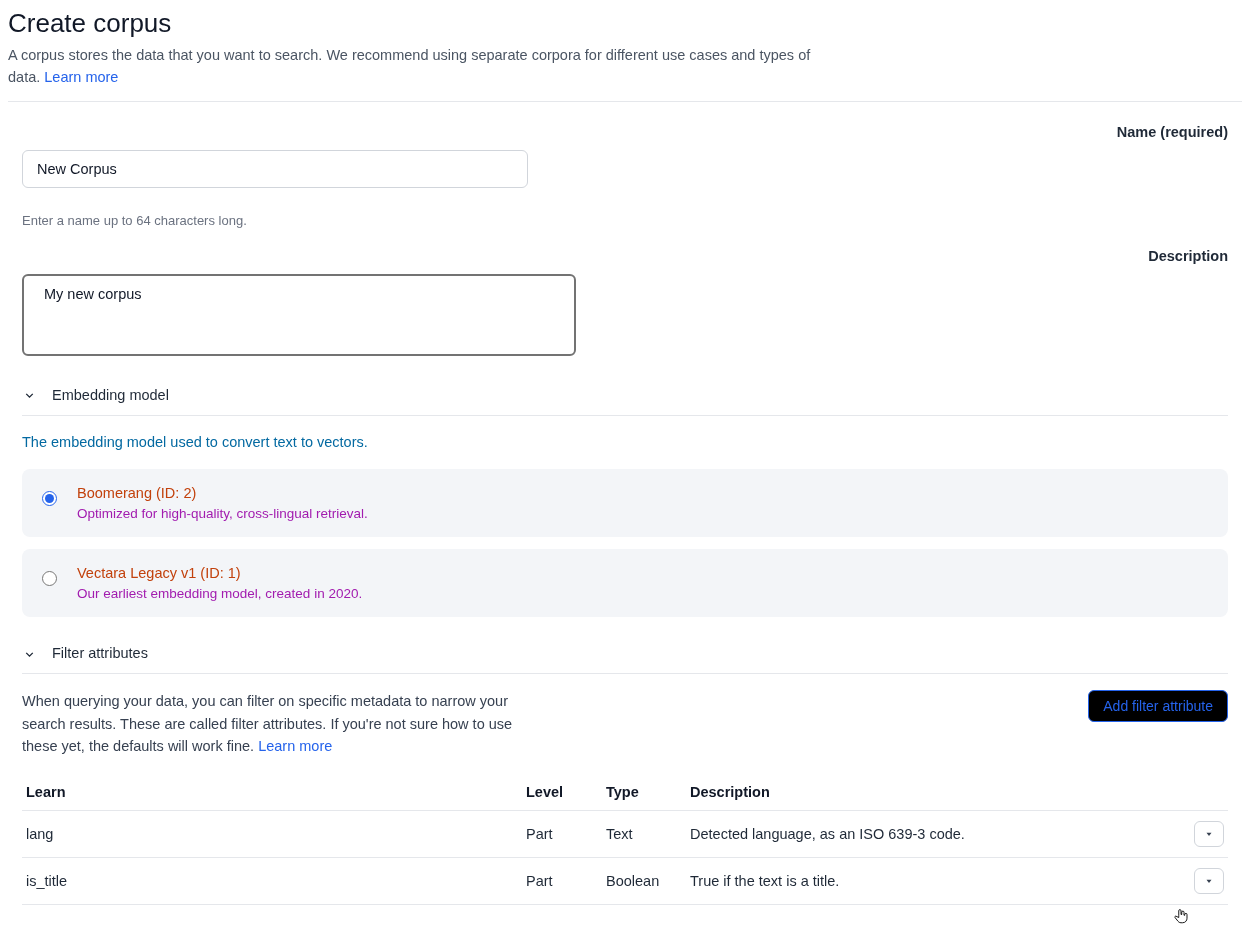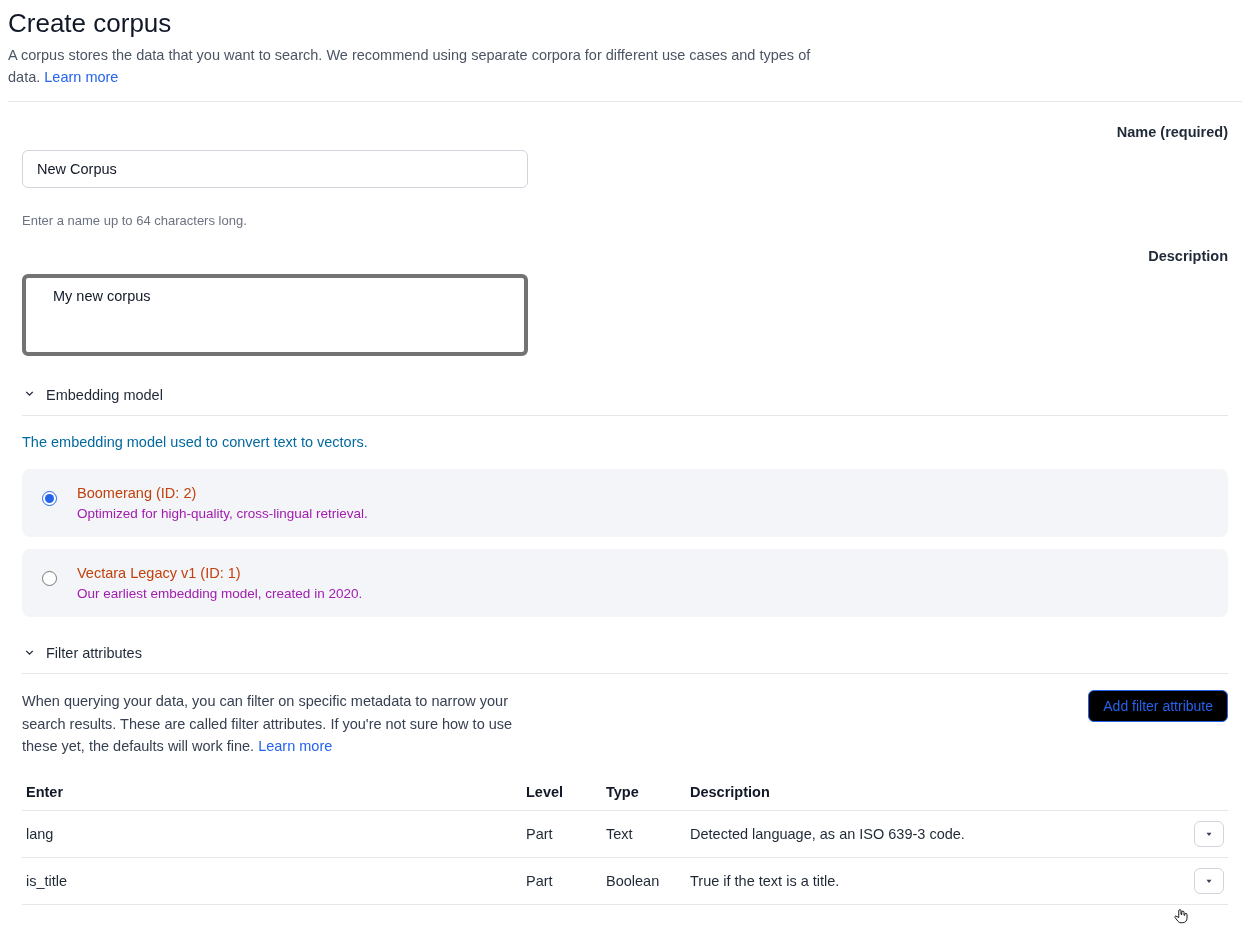--- a/index.html
+++ b/index.html
@@ -18,27 +18,27 @@
 
 .field-wrap { margin-bottom: 20px; padding: 0 14px; }
 .label { font-size: 14.5px; font-weight: 600; color: #1f2937; margin-bottom: 10px; display: block; text-align: right; }
 .text-input {
   width: 506px; height: 38px; padding: 8px 14px;
   border: 1px solid #d1d5db; border-radius: 6px;
   font-size: 14.5px; color: #111827; font-family: inherit;
 }
 .helper { font-size: 13px; color: #6b7280; margin-top: 25px; }
 .textarea {
-  width: 506px; height: 82px; padding: 10px 27px;
-  border: 4px solid #737373; border-radius: 6px; resize: none;
+  width: 554px; height: 82px; padding: 10px 20px;
+  border: 2px solid #737373; border-radius: 6px; resize: none;
   font-size: 14.5px; color: #111827; font-family: inherit;
 }
 
 .section { margin: 10px 14px 0; }
-.section-header { display: flex; align-items: flex-start; gap: 10px; padding: 8px 0; cursor: pointer; }
+.section-header { display: flex; align-items: flex-end; gap: 16px; padding: 8px 0; cursor: pointer; }
 .chevron { width: 14px; height: 14px; display: inline-flex; align-items: center; justify-content: center; }
 .section-title { font-size: 14.5px; font-weight: 500; color: #1f2937; }
 .section-divider { border: none; border-top: 1px solid #e5e7eb; margin-top: 4px; }
 .section-desc { font-size: 14.5px; color: #0369a1; margin: 16px 0; line-height: 1.5; }
 
 .radio-option {
   background: #f3f5f8; border-radius: 8px; padding: 16px 20px;
   display: flex; align-items: flex-start; gap: 20px; margin-bottom: 12px; cursor: pointer;
 }
 .radio-input { margin-top: 6px; width: 15px; height: 15px; accent-color: #2563eb; cursor: pointer; }
@@ -131,21 +131,21 @@
   <div class="filter-row">
     <p class="filter-desc">
       <span>When querying your data, you can filter on specific metadata to narrow your search results. These are called filter attributes. If you're not sure how to use these yet, the defaults will work fine. </span><a class="link">Learn more</a>
     </p>
     <button class="btn-add">Add filter attribute</button>
   </div>
 
   <table class="table">
     <thead>
       <tr>
-        <th>Enter</th>
+        <th>Learn</th>
         <th>Level</th>
         <th>Type</th>
         <th>Description</th>
         <th></th>
       </tr>
     </thead>
     <tbody>
       <tr>
         <td>lang</td>
         <td>Part</td>

